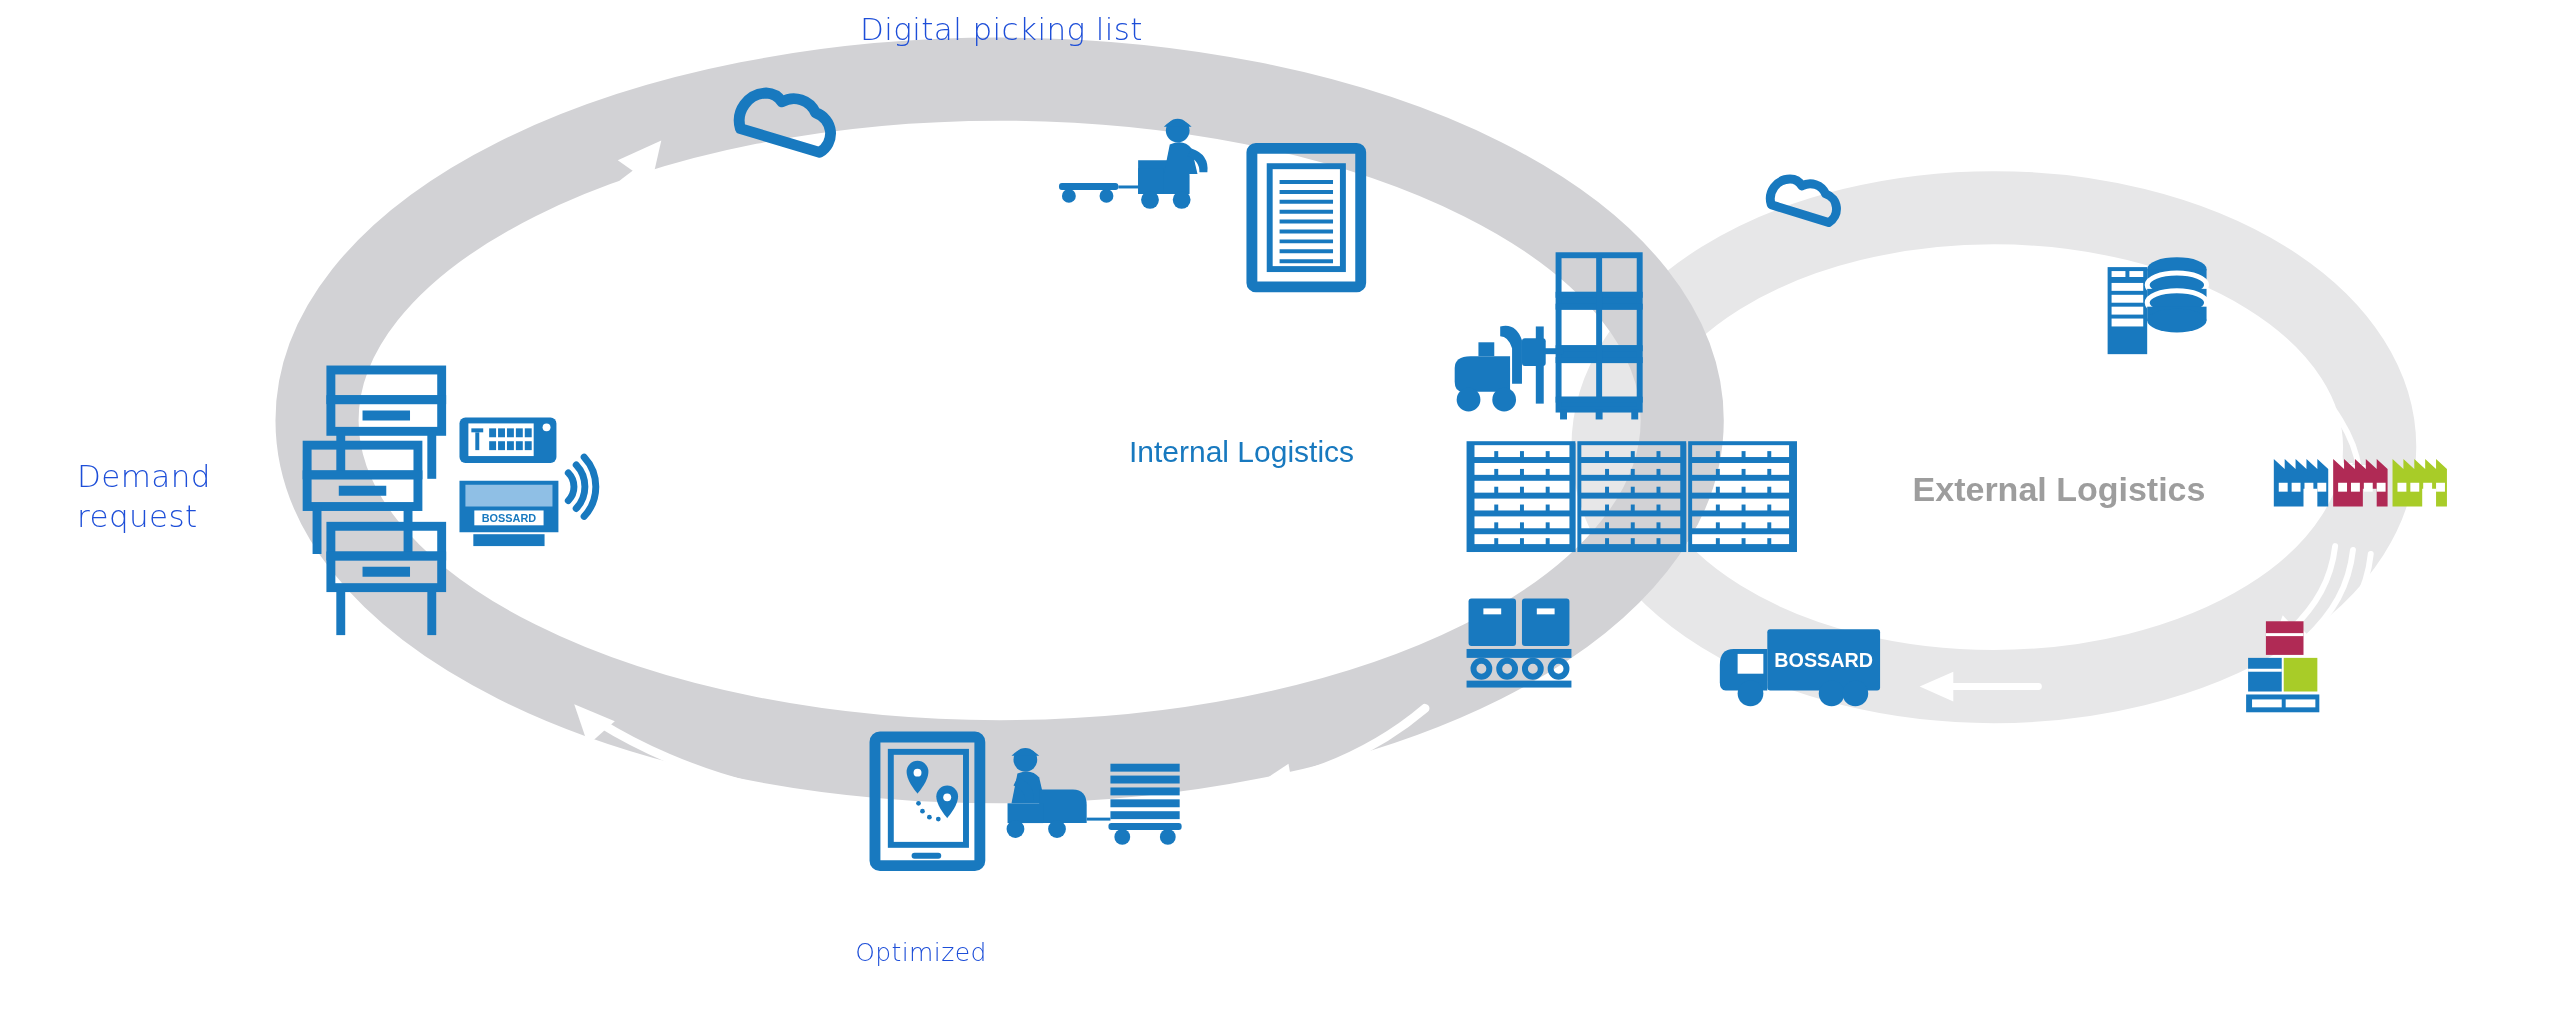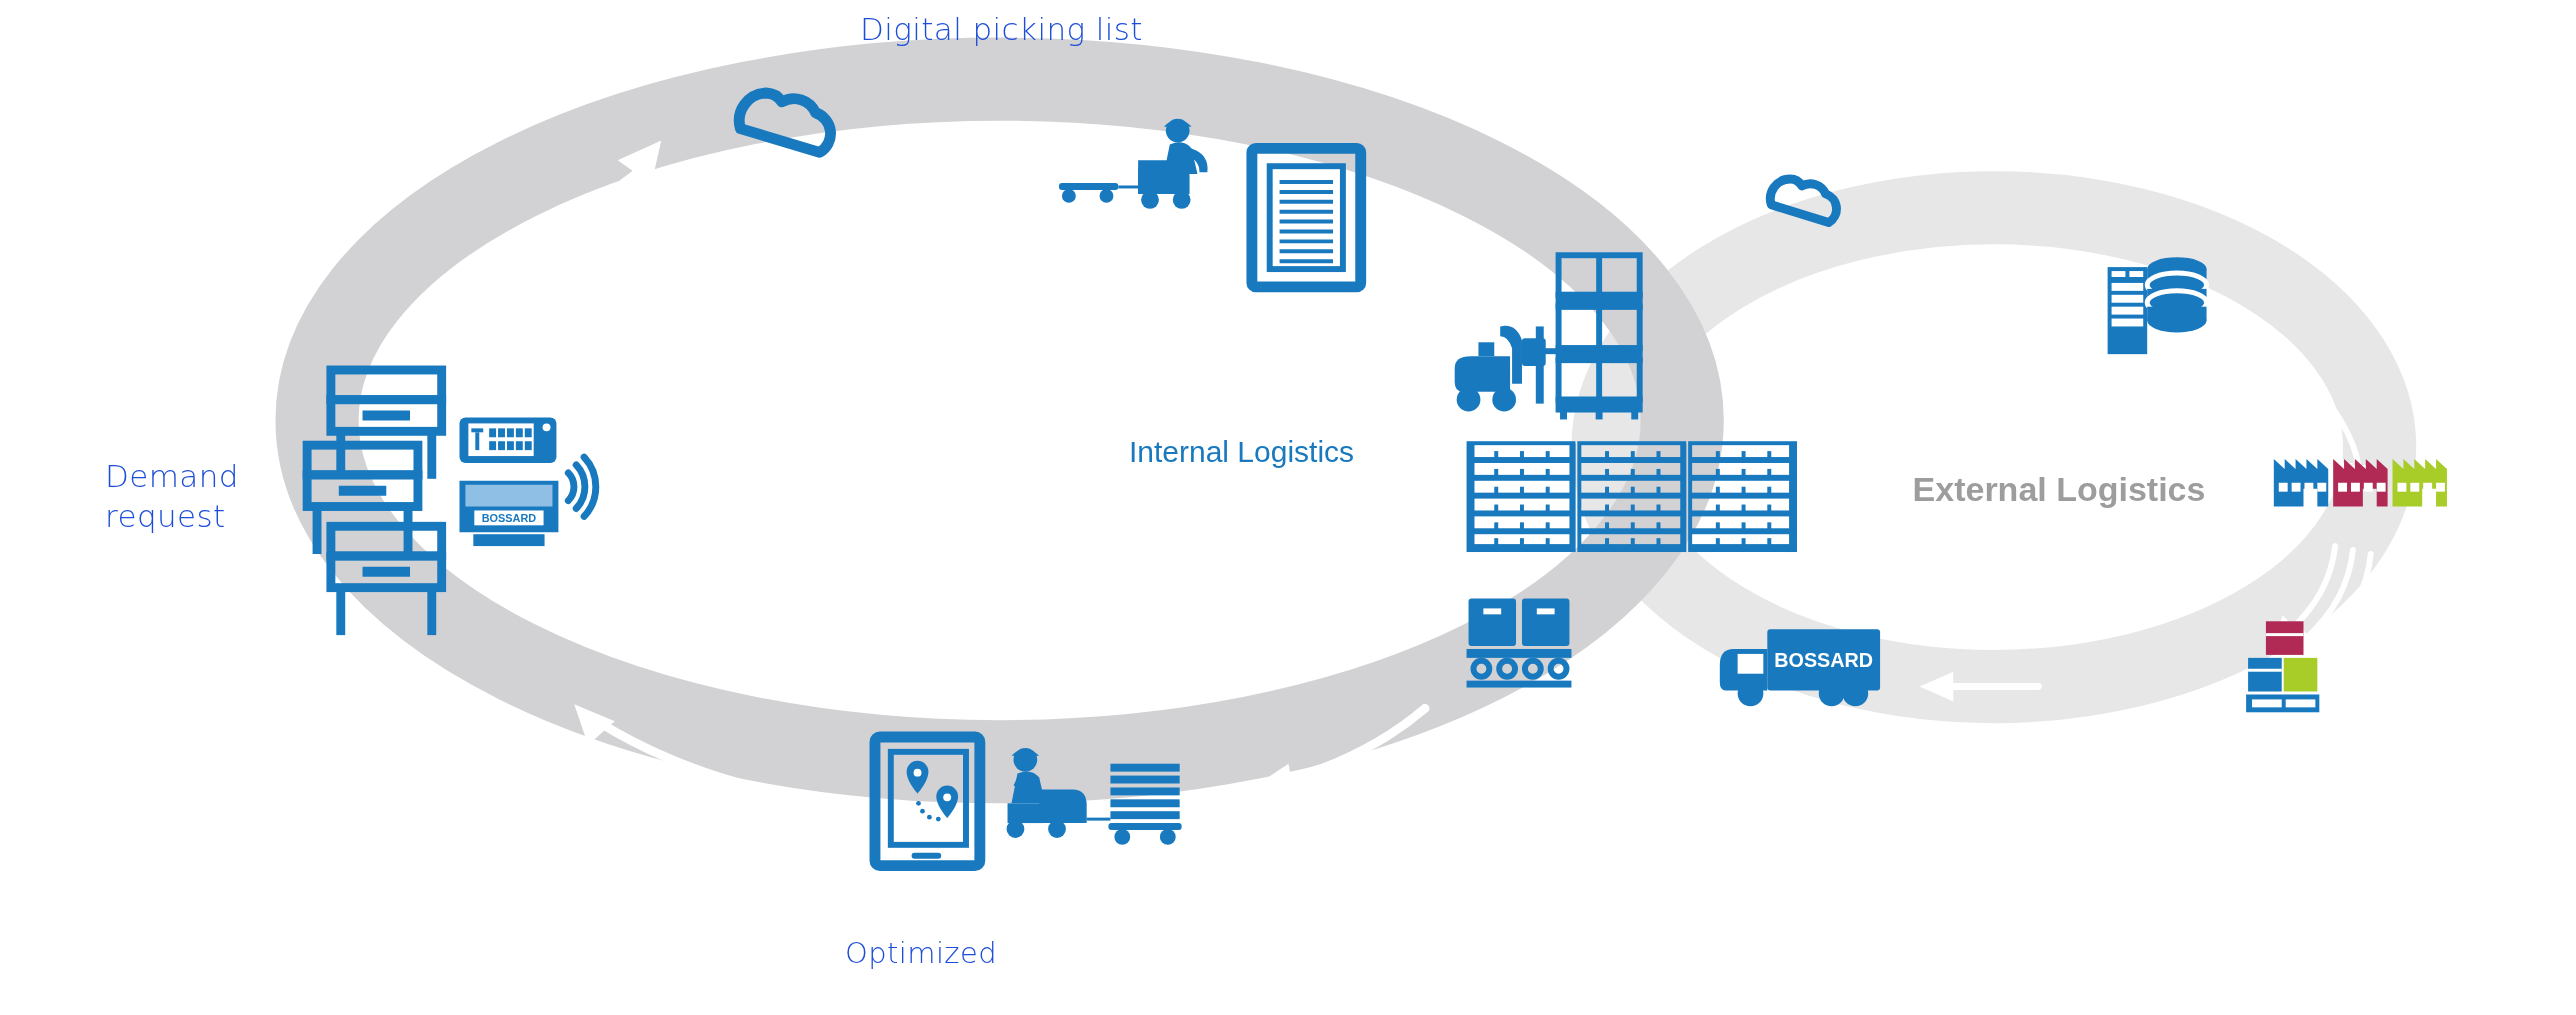--- a/index.html
+++ b/index.html
@@ -1,22 +1,22 @@
 <!DOCTYPE html>
 <html><head>
 <meta charset="utf-8">
 <style>
   html,body{margin:0;padding:0;background:#ffffff;}
   body{width:2576px;height:1015px;overflow:hidden;font-family:"Liberation Sans",sans-serif;}
   #stage{position:relative;width:2576px;height:1015px;background:#ffffff;}
   svg.layer{position:absolute;left:0;top:0;width:2576px;height:1015px;}
   .lbl{position:absolute;color:#1d4ed8;font-family:"DejaVu Sans","Liberation Sans",sans-serif;font-weight:300;letter-spacing:0.4px;}
   #lbl-picking{left:860px;top:11px;font-size:31px;}
-  #lbl-demand{left:77px;top:456px;font-size:31px;line-height:40px;text-align:left;width:218px;margin-left:28px;}
-  #lbl-route{left:921px;top:933px;font-size:29px;line-height:40px;text-align:center;width:297px;transform:translateX(-50%);}
+  #lbl-demand{left:77px;top:456px;font-size:31px;line-height:40px;text-align:left;width:218px;}
+  #lbl-route{left:921px;top:933px;font-size:25px;line-height:40px;text-align:center;width:297px;transform:translateX(-50%);}
   #title-wrap{position:absolute;left:1009px;top:435px;width:465px;text-align:center;}
   #title-sub{font-family:"Liberation Sans",sans-serif;font-weight:normal;font-size:30px;color:#1879bf;letter-spacing:0px;}
   #title-main{font-family:"Liberation Sans",sans-serif;font-weight:bold;font-size:42px;color:#1879bf;margin-top:6px;letter-spacing:0px;}
   #ext-title{position:absolute;left:1851px;top:470px;width:416px;text-align:center;font-family:"Liberation Sans",sans-serif;font-weight:bold;font-size:34px;color:#9d9d9d;}
 </style>
 </head>
 <body>
 
 <div id="stage">
 

